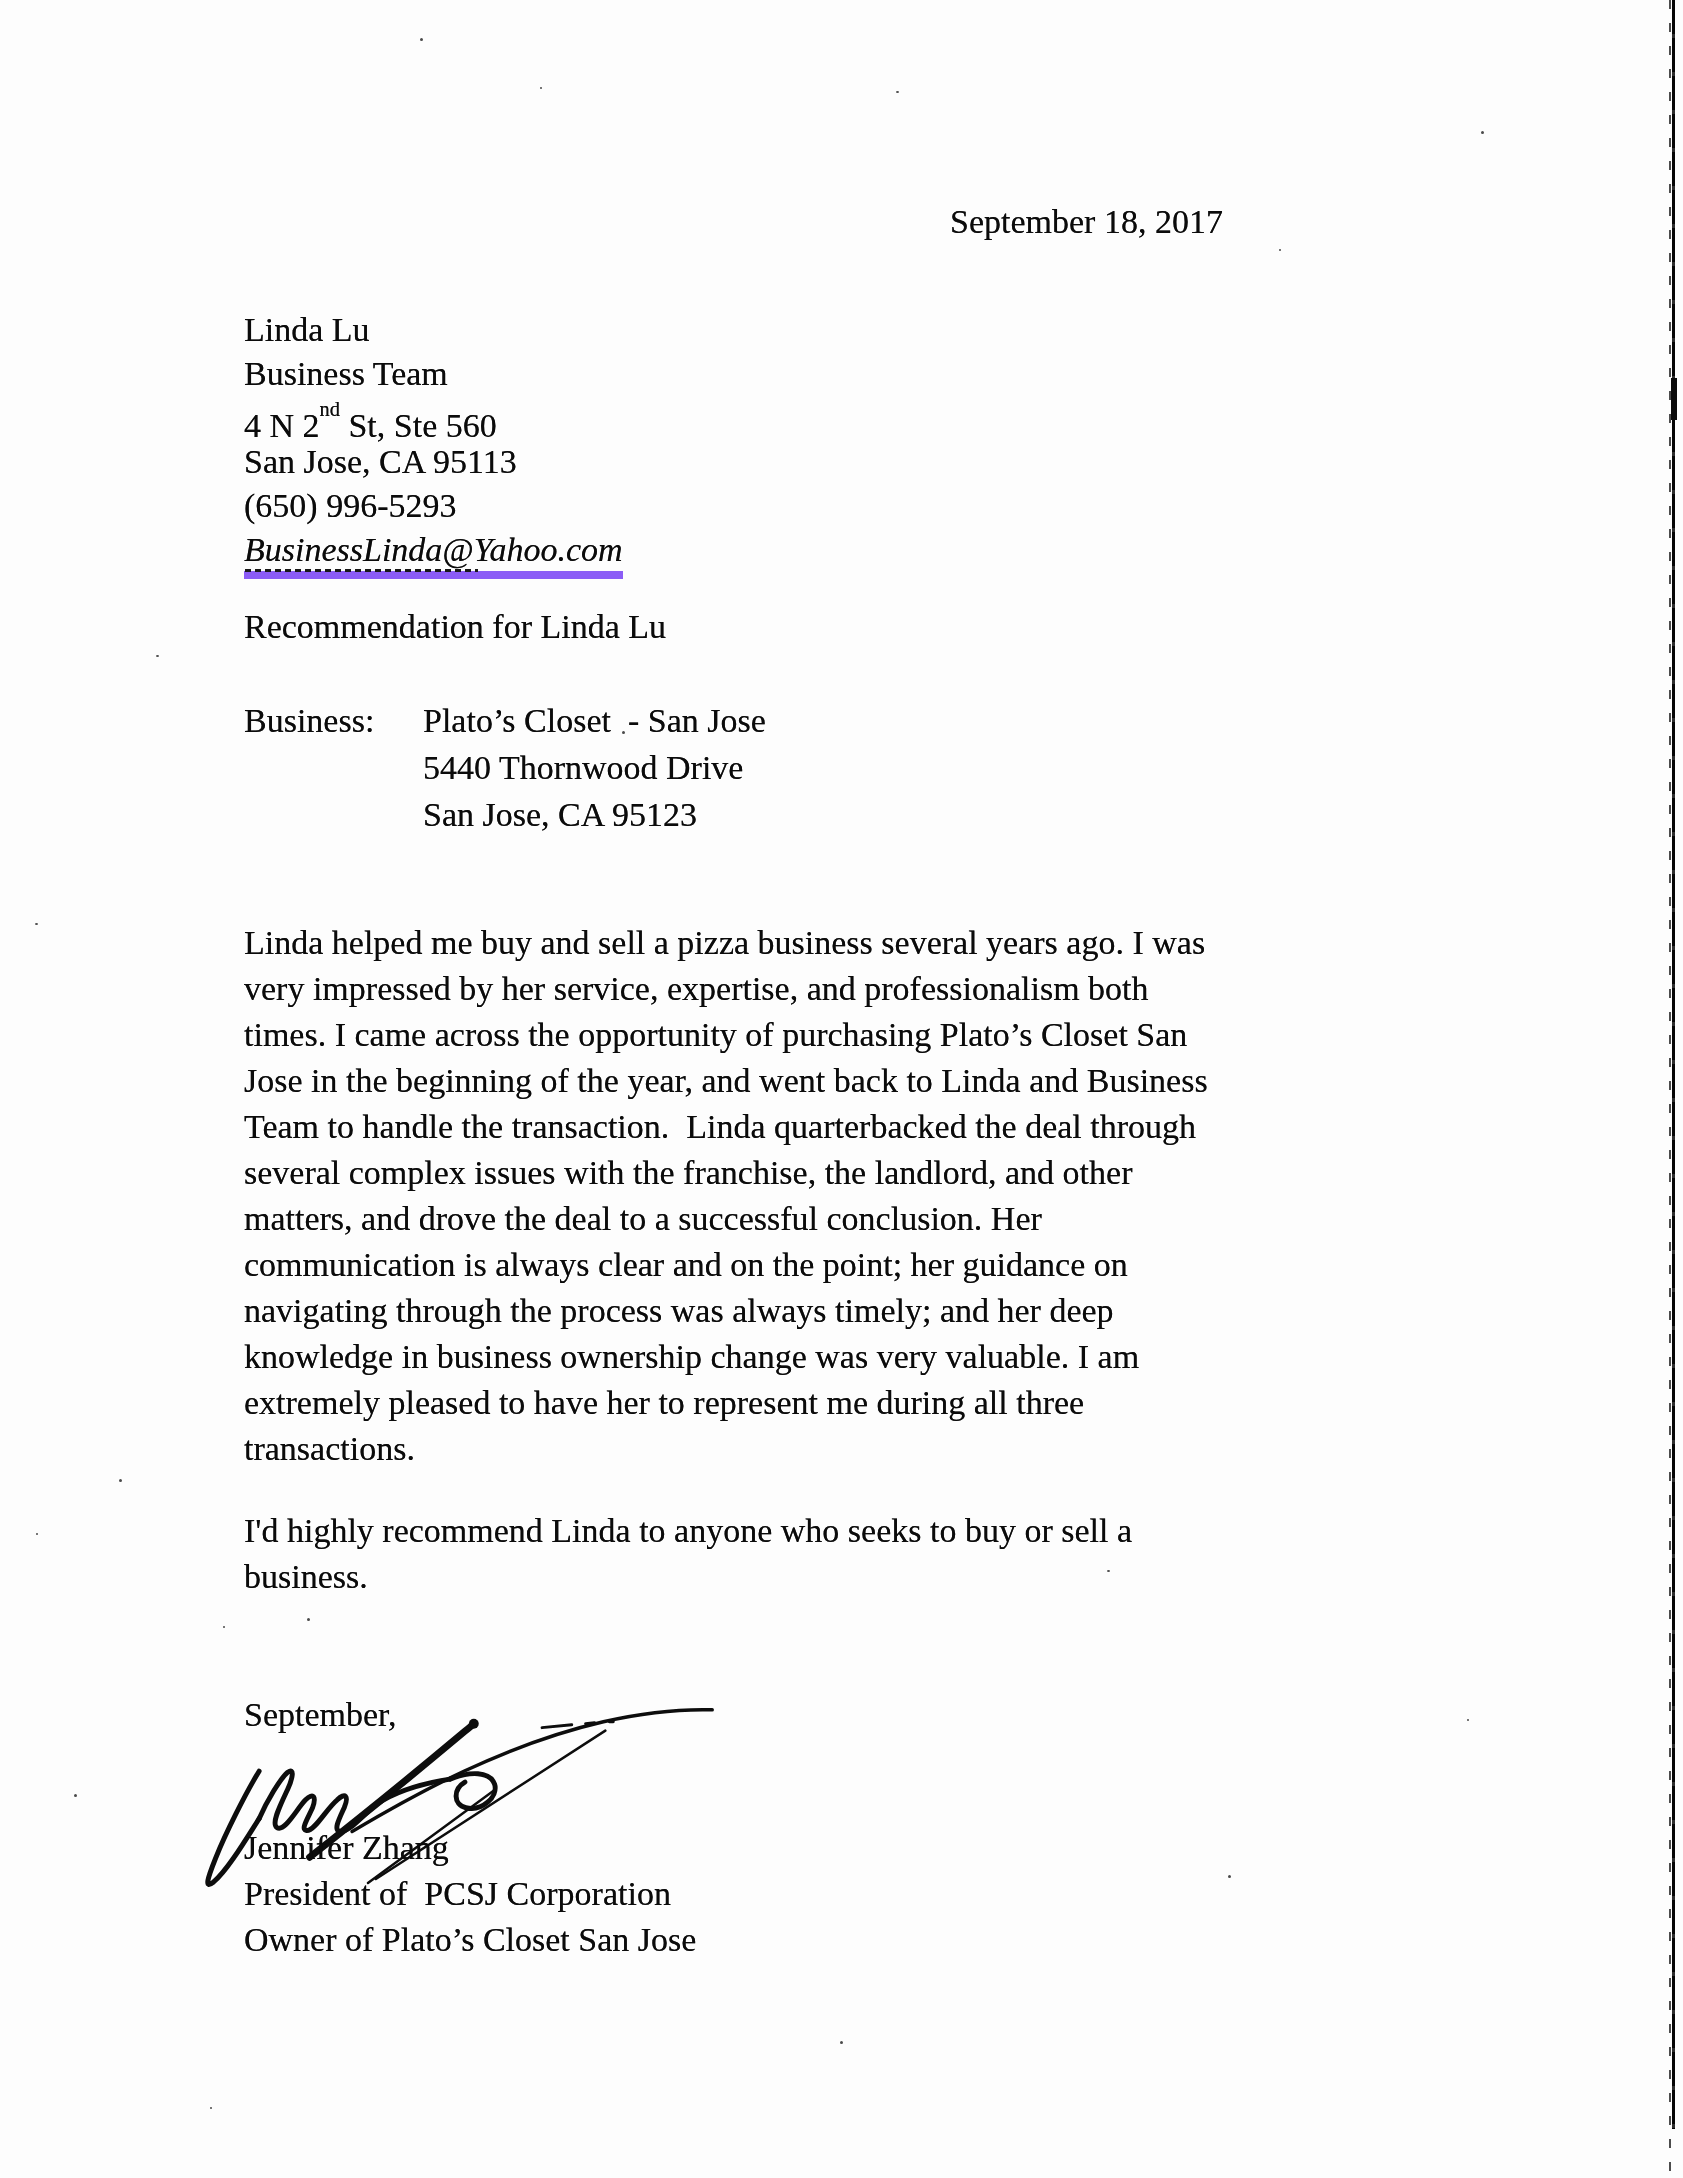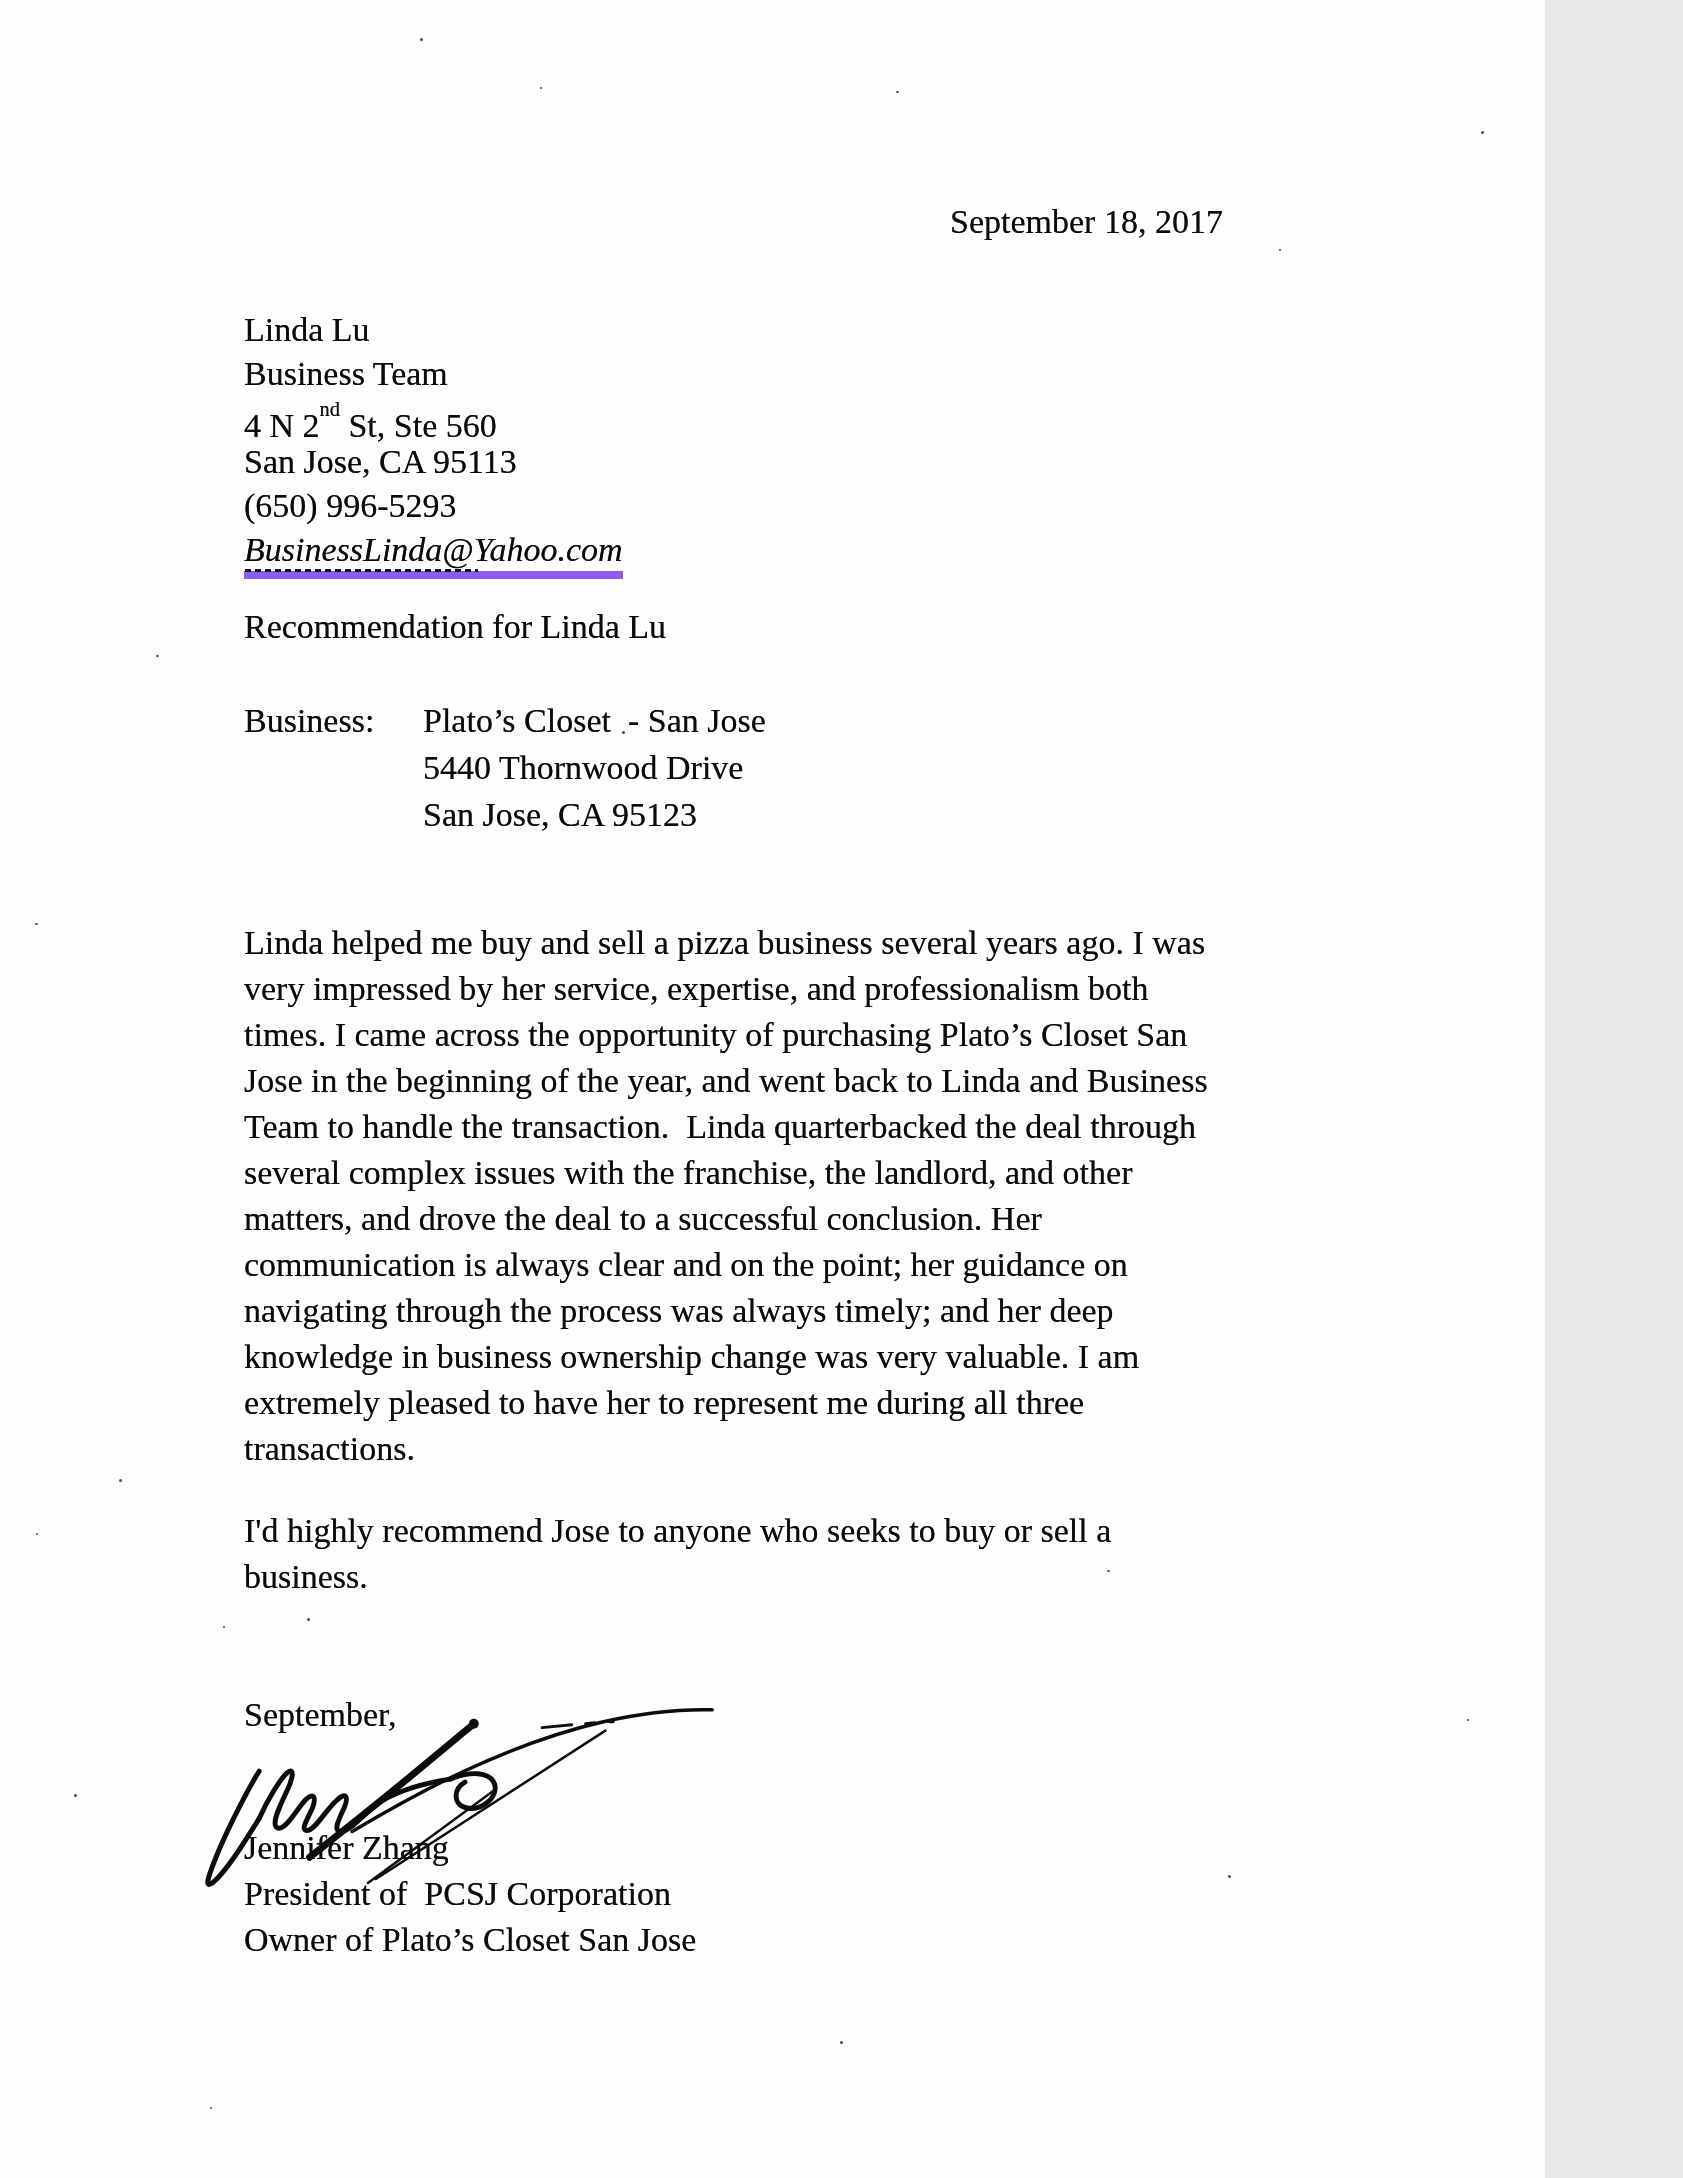--- a/index.html
+++ b/index.html
@@ -1,19 +1,19 @@
 <!DOCTYPE html>
 <html><head>
 <meta charset="utf-8">
 <style>
   * { margin: 0; padding: 0; box-sizing: border-box; }
   html, body { background: #e8e8e8; }
   .page {
     position: relative;
-    width: 1545px;
+    width: 1683px;
     height: 2178px;
     background: #fdfdfd;
     overflow: hidden;
     font-family: "Liberation Serif", "DejaVu Serif", serif;
     color: #0b0b0b;
     text-shadow: 0 0 0.6px rgba(10,10,10,0.75);
   }
   .abs { position: absolute; }
   .line { white-space: pre; }
 
@@ -124,21 +124,21 @@
       <div class="line">several complex issues with the franchise, the landlord, and other</div>
       <div class="line">matters, and drove the deal to a successful conclusion. Her</div>
       <div class="line">communication is always clear and on the point; her guidance on</div>
       <div class="line">navigating through the process was always timely; and her deep</div>
       <div class="line">knowledge in business ownership change was very valuable. I am</div>
       <div class="line">extremely pleased to have her to represent me during all three</div>
       <div class="line">transactions.</div>
     </div>
 
   <div class="abs para para-2">
-      <div class="line">I'd highly recommend Jose to anyone who seeks to buy or sell a</div>
+      <div class="line">I'd highly recommend Linda to anyone who seeks to buy or sell a</div>
       <div class="line">business.</div>
     </div>
 
   <div class="abs sincerely line">September,</div>
 
   <svg class="abs signature-svg" width="554" height="213" viewBox="0 0 560 215" xmlns="http://www.w3.org/2000/svg">
 
     <path d="M 176 153 C 240 115 330 65 430 42 C 470 33 505 29 540 30" stroke-width="3.5"></path>
 
     <path d="M 368 48 L 398 45 M 412 44 L 421 43 M 436 42 L 440 42" stroke-width="3"></path>

